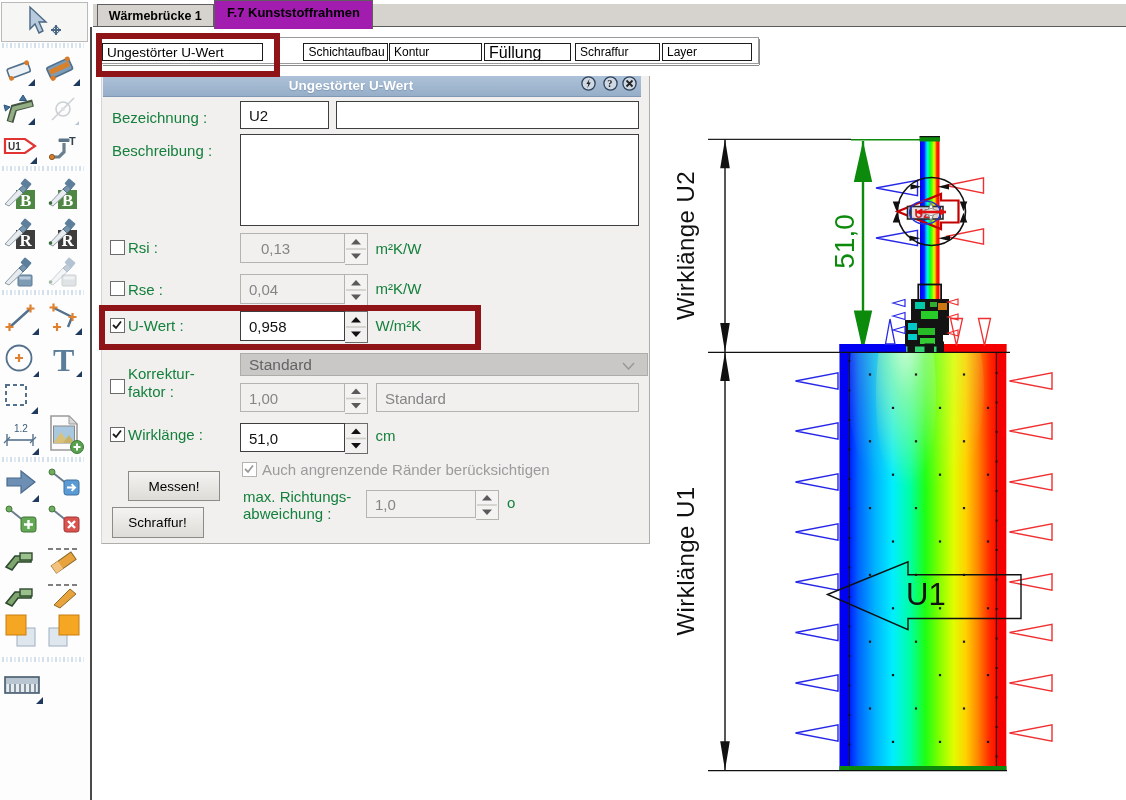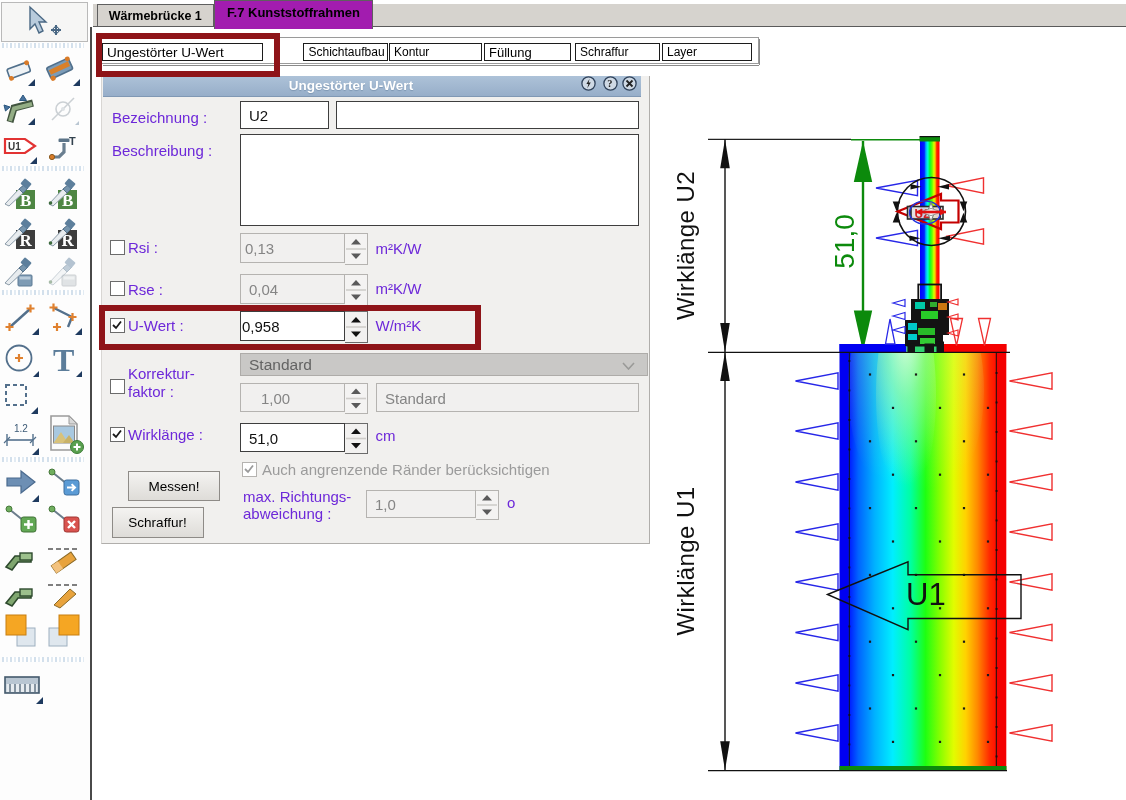--- a/index.html
+++ b/index.html
@@ -18,21 +18,21 @@
 .pgtab{position:absolute;top:42.5px;height:15.8px;background:#fff;border:1.6px solid #1c1c1c;
 color:#000;padding:1px 0 0 4.5px;line-height:15px;white-space:nowrap;overflow:hidden}
 .redbox{position:absolute;border:6px solid #8e1418;z-index:30}
 #dlg{position:absolute;left:101px;top:75.5px;width:546.5px;height:467.5px;background:#f1f0ee;
 border-right:1.5px solid #b0aeab;border-bottom:1.5px solid #b0aeab;border-left:1px solid #d8d6d3}
 #dlghead{position:absolute;left:103px;top:76px;width:538px;height:20.5px;
 background:linear-gradient(#adc2d8,#97aec9);border-bottom:1px solid #8098b4;
 color:#fff;font-weight:bold;font-size:13.5px;text-align:center;line-height:20px;
 padding-right:42px;box-sizing:border-box;text-shadow:0 1px 1px #7d96b2}
 .rbtn{position:absolute;top:76px;width:15px;height:15px}
-.lb{position:absolute;font-size:15px;color:#6d28d9;white-space:nowrap}
+.lb{position:absolute;font-size:15px;color:#15803d;white-space:nowrap}
 .lb.dis{color:#9b9b9b}
 .btn{position:absolute;width:90px;background:linear-gradient(#f4f3f1,#dedcd8);
 border:1px solid #8e8b87;font-size:13.5px;color:#000;text-align:center;
 display:flex;align-items:center;justify-content:center}
 #ddl{position:absolute;left:240px;top:352.5px;width:397.5px;height:21px;background:#c9c8c6;
 border:1px solid #aeaca9;color:#636363;font-size:15.5px;line-height:21px;padding-left:8px}
 </style></head><body>
 <div id="app">
     <div id="toolbar">
       <div style="position:absolute;left:1px;top:2px;width:85px;height:38px;background:#f6f6f5;border:1px solid #b9b9b9"></div>
@@ -473,21 +473,21 @@
       <path d="M978.5,318.5 h12 L984.5,345.5 Z" fill="none" stroke="#f03030" stroke-width="1.3"></path>
       <path d="M827.5,594.5 L908,561.8 L908,574.7 L1021,574.7 L1021,618.5 L908,618.5 L908,629.7 Z" fill="none" stroke="#111" stroke-width="1.4"></path>
       <text x="906" y="604.5" font-size="31" fill="#111" font-family="Liberation Sans,sans-serif">U1</text>
     </svg>
     <div id="pgtabs"></div>
     <div id="pgtabs-sh1"></div>
     <div id="pgtabs-sh2"></div>
     <div class="pgtab" style="left:101.5px;width:154.5px;font-size:13.5px">Ungestörter U-Wert</div>
     <div class="pgtab" style="left:303px;width:78px;font-size:12px">Schichtaufbau</div>
     <div class="pgtab" style="left:388.5px;width:87px;font-size:12px">Kontur</div>
-    <div class="pgtab" style="left:483.5px;width:80.5px;font-size:13px">Füllung</div>
+    <div class="pgtab" style="left:483.5px;width:80.5px;font-size:16px">Füllung</div>
     <div class="pgtab" style="left:574.5px;width:79px;font-size:12px">Schraffur</div>
     <div class="pgtab" style="left:661.5px;width:83.5px;font-size:12px">Layer</div>
     <div id="dlg"></div>
     <div id="dlghead">Ungestörter U-Wert</div>
     <div class="rbtn" style="left:581.0px"><svg width="15" height="15" viewBox="0 0 15 15">
         <circle cx="7.5" cy="7.5" r="6.6" fill="#cfd9e4" stroke="#30425a" stroke-width="1.3"></circle>
         <path d="M8.6,2.8 L5.4,8 H7.4 L6.3,12.2 L9.8,6.6 H7.6 Z" fill="#222"></path>
       </svg></div>
     <div class="rbtn" style="left:602.5px"><svg width="15" height="15" viewBox="0 0 15 15">
         <circle cx="7.5" cy="7.5" r="6.6" fill="#cfd9e4" stroke="#30425a" stroke-width="1.3"></circle>
@@ -497,21 +497,21 @@
         <circle cx="7.5" cy="7.5" r="6.6" fill="#cfd9e4" stroke="#30425a" stroke-width="1.3"></circle>
         <path d="M4.5,4.5 l6,6 m0,-6 l-6,6" stroke="#222" stroke-width="1.8"></path>
       </svg></div>
     <div class="lb" style="left:112px;top:108.5px">Bezeichnung :</div>
     <div style="position:absolute;left:240px;top:100.5px;width:89px;height:28px;background:#fff;border:1.4px solid #3e3e3e;color:#111;font-size:15px;line-height:28px;padding-left:8px;box-sizing:border-box">U2</div>
     <div style="position:absolute;left:336px;top:100.5px;width:302.5px;height:28px;background:#fff;border:1.4px solid #3e3e3e;color:#111;font-size:15px;line-height:28px;padding-left:8px;box-sizing:border-box"></div>
     <div class="lb" style="left:112px;top:141.5px">Beschreibung :</div>
     <div style="position:absolute;left:240px;top:134px;width:398.5px;height:92px;background:#fff;border:1.4px solid #3e3e3e;color:#111;font-size:15px;line-height:92px;padding-left:8px;box-sizing:border-box"></div>
     <div style="position:absolute;left:110px;top:240px;width:13px;height:13px;background:#fff;border:1px solid #6b6b6b"></div>
     <div class="lb" style="left:128px;top:239px">Rsi :</div>
-    <div style="position:absolute;left:240px;top:233px;width:105px;height:30px;background:#f1f0ef;border:1px solid #b5b3b0;color:#858585;font-size:15px;line-height:30px;padding-left:4px;box-sizing:border-box">0,13</div>
+    <div style="position:absolute;left:240px;top:233px;width:105px;height:30px;background:#f1f0ef;border:1px solid #b5b3b0;color:#858585;font-size:15px;line-height:30px;padding-left:20px;box-sizing:border-box">0,13</div>
     <div style="position:absolute;left:345px;top:233px;width:22px;height:30px;border:1px solid #b5b3b0;border-left:none;background:#f4f3f2"><svg width="22" height="30" viewBox="0 0 22 30">
         <path d="M1,15.0 h20" stroke="#cfcdca" stroke-width="1.6"></path>
         <path d="M6,10.5 h10 l-5,-5.5 z" fill="#5a5a5a"></path>
         <path d="M6,19.5 h10 l-5,5.5 z" fill="#5a5a5a"></path>
       </svg></div>
     <div class="lb" style="left:375.5px;top:239.5px">m²K/W</div>
     <div style="position:absolute;left:110px;top:281px;width:13px;height:13px;background:#fff;border:1px solid #6b6b6b"></div>
     <div class="lb" style="left:128px;top:280.5px">Rse :</div>
     <div style="position:absolute;left:240px;top:273.5px;width:105px;height:30px;background:#f1f0ef;border:1px solid #b5b3b0;color:#858585;font-size:15px;line-height:30px;padding-left:8px;box-sizing:border-box">0,04</div>
     <div style="position:absolute;left:345px;top:273.5px;width:22px;height:30px;border:1px solid #b5b3b0;border-left:none;background:#f4f3f2"><svg width="22" height="30" viewBox="0 0 22 30">
@@ -519,34 +519,34 @@
         <path d="M6,10.5 h10 l-5,-5.5 z" fill="#5a5a5a"></path>
         <path d="M6,19.5 h10 l-5,5.5 z" fill="#5a5a5a"></path>
       </svg></div>
     <div class="lb" style="left:375.5px;top:280px">m²K/W</div>
     <div style="position:absolute;left:110px;top:318px;width:13px;height:13px;background:#fff;border:1px solid #6b6b6b">
       <svg width="14" height="14" viewBox="0 0 14 14" style="position:absolute;left:-1px;top:-1px">
         <path d="M3,7 L6,10 L11,3.5" fill="none" stroke="#1a1a1a" stroke-width="1.8"></path>
       </svg>
     </div>
     <div class="lb" style="left:128px;top:317px">U-Wert :</div>
-    <div style="position:absolute;left:240px;top:311px;width:105px;height:30px;background:#fff;border:1.4px solid #3e3e3e;color:#111;font-size:15px;line-height:30px;padding-left:1px;box-sizing:border-box">0,958</div>
+    <div style="position:absolute;left:240px;top:311px;width:105px;height:30px;background:#fff;border:1.4px solid #3e3e3e;color:#111;font-size:15px;line-height:30px;padding-left:8px;box-sizing:border-box">0,958</div>
     <div style="position:absolute;left:345px;top:311px;width:22px;height:30px;border:1px solid #6b6b6b;border-left:none;background:#f2f1f0"><svg width="22" height="30" viewBox="0 0 22 30">
         <path d="M1,15.0 h20" stroke="#cfcdca" stroke-width="1.6"></path>
         <path d="M6,10.5 h10 l-5,-5.5 z" fill="#111"></path>
         <path d="M6,19.5 h10 l-5,5.5 z" fill="#111"></path>
       </svg></div>
     <div class="lb" style="left:375.5px;top:317px">W/m²K</div>
     <div style="position:absolute;left:110px;top:379px;width:13px;height:13px;background:#fff;border:1px solid #6b6b6b"></div>
     <div class="lb" style="left:128px;top:365px">Korrektur-</div>
     <div class="lb" style="left:128px;top:382.5px">faktor :</div>
     <div id="ddl">Standard<svg width="13" height="8" viewBox="0 0 13 8" style="position:absolute;right:12px;top:8px">
         <path d="M1,1 L6.5,7 L12,1" fill="none" stroke="#9a9a98" stroke-width="1.6"></path>
       </svg></div>
-    <div style="position:absolute;left:240px;top:382.5px;width:105px;height:29px;background:#f1f0ef;border:1px solid #b5b3b0;color:#858585;font-size:15px;line-height:29px;padding-left:20px;box-sizing:border-box">1,00</div>
+    <div style="position:absolute;left:240px;top:382.5px;width:105px;height:29px;background:#f1f0ef;border:1px solid #b5b3b0;color:#858585;font-size:15px;line-height:29px;padding-left:8px;box-sizing:border-box">1,00</div>
     <div style="position:absolute;left:345px;top:382.5px;width:22px;height:29px;border:1px solid #b5b3b0;border-left:none;background:#f4f3f2"><svg width="22" height="29" viewBox="0 0 22 29">
         <path d="M1,14.5 h20" stroke="#cfcdca" stroke-width="1.6"></path>
         <path d="M6,10.0 h10 l-5,-5.5 z" fill="#5a5a5a"></path>
         <path d="M6,19.0 h10 l-5,5.5 z" fill="#5a5a5a"></path>
       </svg></div>
     <div style="position:absolute;left:376px;top:382.5px;width:262.5px;height:29px;background:#f1f0ef;border:1px solid #b5b3b0;color:#858585;font-size:15px;line-height:29px;padding-left:8px;box-sizing:border-box">Standard</div>
     <div style="position:absolute;left:110px;top:427px;width:13px;height:13px;background:#fff;border:1px solid #6b6b6b">
       <svg width="14" height="14" viewBox="0 0 14 14" style="position:absolute;left:-1px;top:-1px">
         <path d="M3,7 L6,10 L11,3.5" fill="none" stroke="#1a1a1a" stroke-width="1.8"></path>
       </svg>

